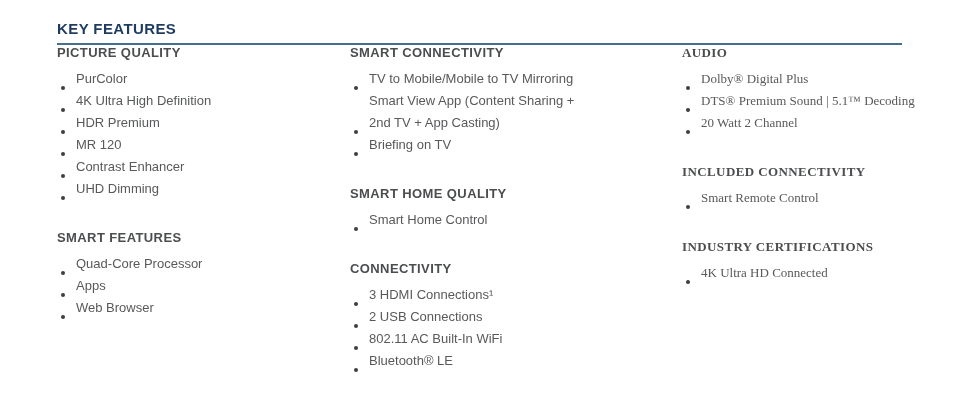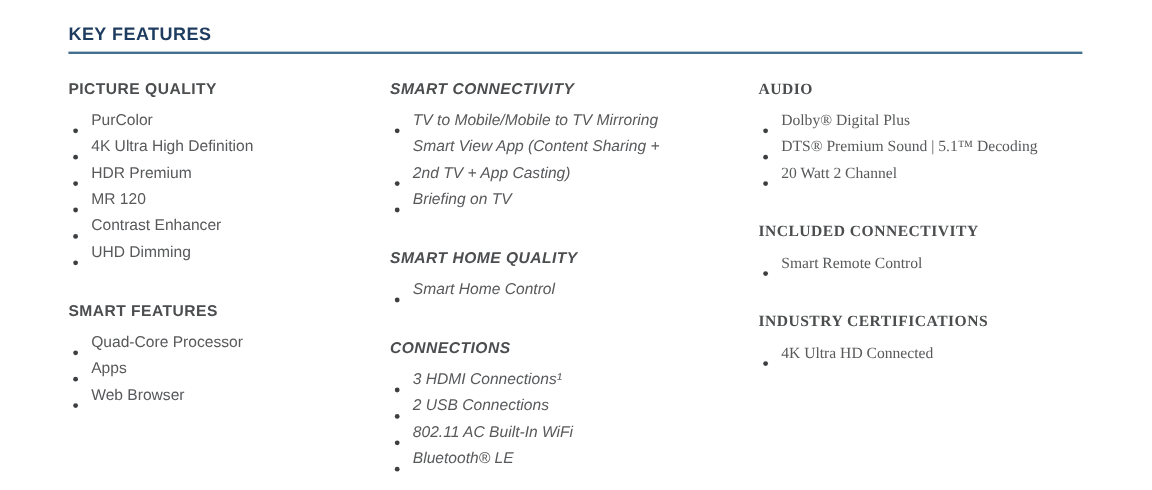--- a/index.html
+++ b/index.html
@@ -25,25 +25,25 @@
   }
   .title-rule {
     margin-top: 6px;
     width: 845px;
     height: 2px;
     background: #44708f;
     border: none;
   }
   .columns {
     display: flex;
-    margin-top: 21px;
+    gap: 25px;
   }
   .col { flex: 0 0 auto; }
   .col-1 { width: 268px; }
-  .col-2 { width: 307px; font-style: italic; }
+  .col-2 { width: 307px; }
   .col-3 { width: 270px; font-family: Liberation Serif, serif; }
   .feat-section + .feat-section { margin-top: 30px; }
   .sec-heading {
     font-size: 13px;
     font-weight: bold;
     letter-spacing: 0.4px;
     color: #4b4d4f;
     line-height: 16px;
     margin-bottom: 7px;
   }
@@ -154,21 +154,21 @@
         <h2 class="sec-heading">SMART HOME QUALITY</h2>
         <ul class="feat-list">
           <li class="feat-item">
               <span class="dot"></span>
               <span class="feat-text">Smart Home Control</span>
             </li>
         </ul>
       </section>
 
       <section class="feat-section">
-        <h2 class="sec-heading">CONNECTIONS</h2>
+        <h2 class="sec-heading">CONNECTIVITY</h2>
         <ul class="feat-list">
           <li class="feat-item">
               <span class="dot"></span>
               <span class="feat-text">3 HDMI Connections¹</span>
             </li>
           <li class="feat-item">
               <span class="dot"></span>
               <span class="feat-text">2 USB Connections</span>
             </li>
           <li class="feat-item">

